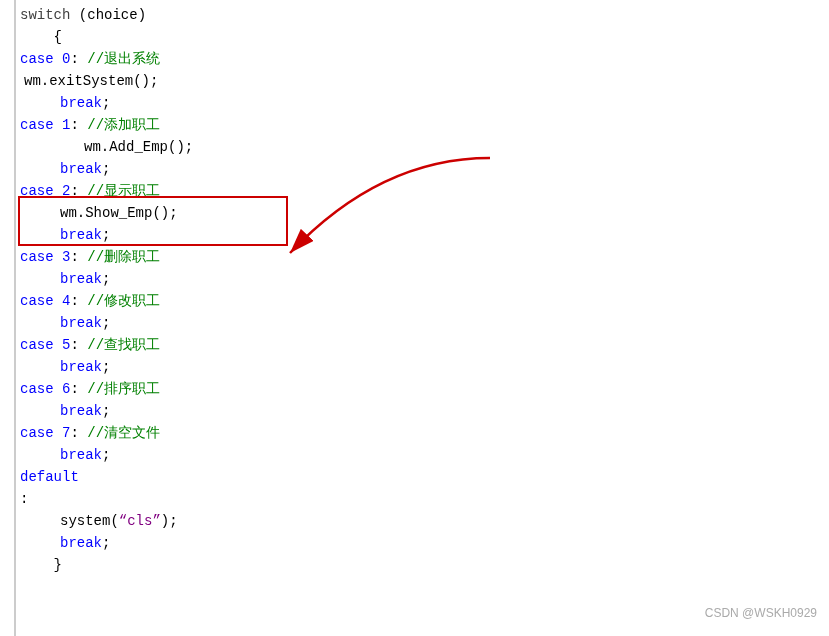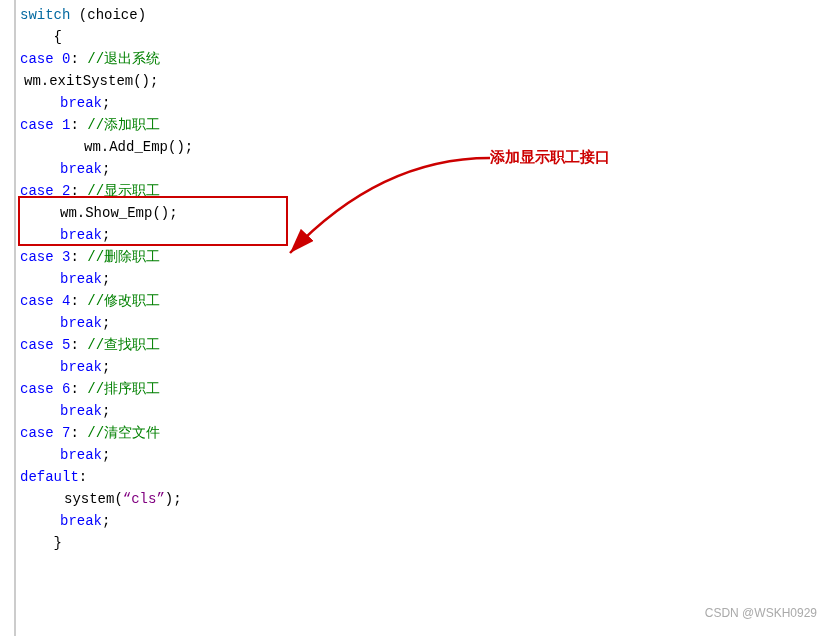--- a/index.html
+++ b/index.html
@@ -72,49 +72,48 @@
       width: 2px;
       background: #cccccc;
     }
   </style>
 </head>
 <body>
 
 <div class="code-area">
   <div class="left-border"></div>
   <div id="code-lines">
-      <div style="line-height: 22px; padding-left: 20px; white-space: pre; display: flex; align-items: baseline;"><span style="color: #0369a1;">switch</span><span style="color: rgb(0, 0, 0);"> (choice)</span></div>
+      <div style="line-height: 22px; padding-left: 20px; white-space: pre; display: flex; align-items: baseline;"><span style="color: #404040;">switch</span><span style="color: rgb(0, 0, 0);"> (choice)</span></div>
       <div style="line-height: 22px; padding-left: 20px; white-space: pre; display: flex; align-items: baseline;"><span style="color: rgb(0, 0, 0);">    {</span></div>
       <div style="line-height: 22px; padding-left: 20px; white-space: pre; display: flex; align-items: baseline;"><span style="color: rgb(0, 0, 255);">case</span><span style="color: rgb(0, 0, 0);"> </span><span style="color: rgb(0, 0, 255);">0</span><span style="color: rgb(0, 0, 0);">: </span><span style="color: rgb(0, 128, 0);">//退出系统</span></div>
       <div style="line-height: 22px; padding-left: 24px; white-space: pre; display: flex; align-items: baseline;"><span style="color: rgb(0, 0, 0);">wm.exitSystem();</span></div>
       <div style="line-height: 22px; padding-left: 60px; white-space: pre; display: flex; align-items: baseline;"><span style="color: rgb(0, 0, 255);">break</span><span style="color: rgb(0, 0, 0);">;</span></div>
       <div style="line-height: 22px; padding-left: 20px; white-space: pre; display: flex; align-items: baseline;"><span style="color: rgb(0, 0, 255);">case</span><span style="color: rgb(0, 0, 0);"> </span><span style="color: rgb(0, 0, 255);">1</span><span style="color: rgb(0, 0, 0);">: </span><span style="color: rgb(0, 128, 0);">//添加职工</span></div>
       <div style="line-height: 22px; padding-left: 84px; white-space: pre; display: flex; align-items: baseline;"><span style="color: rgb(0, 0, 0);">wm.Add_Emp();</span></div>
       <div style="line-height: 22px; padding-left: 60px; white-space: pre; display: flex; align-items: baseline;"><span style="color: rgb(0, 0, 255);">break</span><span style="color: rgb(0, 0, 0);">;</span></div>
       <div style="line-height: 22px; padding-left: 20px; white-space: pre; display: flex; align-items: baseline;"><span style="color: rgb(0, 0, 255);">case</span><span style="color: rgb(0, 0, 0);"> </span><span style="color: rgb(0, 0, 255);">2</span><span style="color: rgb(0, 0, 0);">: </span><span style="color: rgb(0, 128, 0);">//显示职工</span></div>
       <div style="line-height: 22px; padding-left: 60px; white-space: pre; display: flex; align-items: baseline;"><span style="color: rgb(0, 0, 0);">wm.Show_Emp();</span></div>
       <div style="line-height: 22px; padding-left: 60px; white-space: pre; display: flex; align-items: baseline;"><span style="color: rgb(0, 0, 255);">break</span><span style="color: rgb(0, 0, 0);">;</span></div>
       <div style="line-height: 22px; padding-left: 20px; white-space: pre; display: flex; align-items: baseline;"><span style="color: rgb(0, 0, 255);">case</span><span style="color: rgb(0, 0, 0);"> </span><span style="color: rgb(0, 0, 255);">3</span><span style="color: rgb(0, 0, 0);">: </span><span style="color: rgb(0, 128, 0);">//删除职工</span></div>
       <div style="line-height: 22px; padding-left: 60px; white-space: pre; display: flex; align-items: baseline;"><span style="color: rgb(0, 0, 255);">break</span><span style="color: rgb(0, 0, 0);">;</span></div>
       <div style="line-height: 22px; padding-left: 20px; white-space: pre; display: flex; align-items: baseline;"><span style="color: rgb(0, 0, 255);">case</span><span style="color: rgb(0, 0, 0);"> </span><span style="color: rgb(0, 0, 255);">4</span><span style="color: rgb(0, 0, 0);">: </span><span style="color: rgb(0, 128, 0);">//修改职工</span></div>
       <div style="line-height: 22px; padding-left: 60px; white-space: pre; display: flex; align-items: baseline;"><span style="color: rgb(0, 0, 255);">break</span><span style="color: rgb(0, 0, 0);">;</span></div>
       <div style="line-height: 22px; padding-left: 20px; white-space: pre; display: flex; align-items: baseline;"><span style="color: rgb(0, 0, 255);">case</span><span style="color: rgb(0, 0, 0);"> </span><span style="color: rgb(0, 0, 255);">5</span><span style="color: rgb(0, 0, 0);">: </span><span style="color: rgb(0, 128, 0);">//查找职工</span></div>
       <div style="line-height: 22px; padding-left: 60px; white-space: pre; display: flex; align-items: baseline;"><span style="color: rgb(0, 0, 255);">break</span><span style="color: rgb(0, 0, 0);">;</span></div>
       <div style="line-height: 22px; padding-left: 20px; white-space: pre; display: flex; align-items: baseline;"><span style="color: rgb(0, 0, 255);">case</span><span style="color: rgb(0, 0, 0);"> </span><span style="color: rgb(0, 0, 255);">6</span><span style="color: rgb(0, 0, 0);">: </span><span style="color: rgb(0, 128, 0);">//排序职工</span></div>
       <div style="line-height: 22px; padding-left: 60px; white-space: pre; display: flex; align-items: baseline;"><span style="color: rgb(0, 0, 255);">break</span><span style="color: rgb(0, 0, 0);">;</span></div>
       <div style="line-height: 22px; padding-left: 20px; white-space: pre; display: flex; align-items: baseline;"><span style="color: rgb(0, 0, 255);">case</span><span style="color: rgb(0, 0, 0);"> </span><span style="color: rgb(0, 0, 255);">7</span><span style="color: rgb(0, 0, 0);">: </span><span style="color: rgb(0, 128, 0);">//清空文件</span></div>
       <div style="line-height: 22px; padding-left: 60px; white-space: pre; display: flex; align-items: baseline;"><span style="color: rgb(0, 0, 255);">break</span><span style="color: rgb(0, 0, 0);">;</span></div>
-      <div style="line-height: 22px; padding-left: 20px; white-space: pre; display: flex; align-items: baseline;"><span style="color: rgb(0, 0, 255);">default</span><span style="color: rgb(0, 0, 0);">:</span></div>
-      <div style="line-height: 22px; padding-left: 24px; white-space: pre; display: flex; align-items: flex-end; margin-left: 40px;"><span style="color: rgb(0, 0, 0);">system(</span><span style="color: rgb(128, 0, 128);">“cls”</span><span style="color: rgb(0, 0, 0);">);</span></div>
+      <div style="line-height: 22px; padding-left: 20px; white-space: pre; display: flex; align-items: baseline; flex-direction: column;"><span style="color: rgb(0, 0, 255);">default</span><span style="color: rgb(0, 0, 0);">:</span></div>
+      <div style="line-height: 22px; padding-left: 60px; white-space: pre; display: flex; align-items: flex-end;"><span style="color: rgb(0, 0, 0);">system(</span><span style="color: rgb(128, 0, 128);">“cls”</span><span style="color: rgb(0, 0, 0);">);</span></div>
       <div style="line-height: 22px; padding-left: 60px; white-space: pre; display: flex; align-items: baseline;"><span style="color: rgb(0, 0, 255);">break</span><span style="color: rgb(0, 0, 0);">;</span></div>
       <div style="line-height: 22px; padding-left: 20px; white-space: pre; display: flex; align-items: baseline;"><span style="color: rgb(0, 0, 0);">    }</span></div>
     </div>
   <div class="highlight-box"></div>
 
-  <div class="annotation-label">添加显示职工接口</div>
 
   <svg class="arrow-svg" width="220" height="120" viewBox="0 0 220 120">
 
     <defs>
       <marker id="arrowhead" markerWidth="10" markerHeight="7" refX="10" refY="3.5" orient="auto">
         <polygon points="0 0, 10 3.5, 0 7" fill="#cc0000"></polygon>
       </marker>
     </defs>
     <path d="M 210 10 Q 100 10 10 105" stroke="#cc0000" stroke-width="2.5" fill="none" marker-end="url(#arrowhead)"></path>
   </svg>

